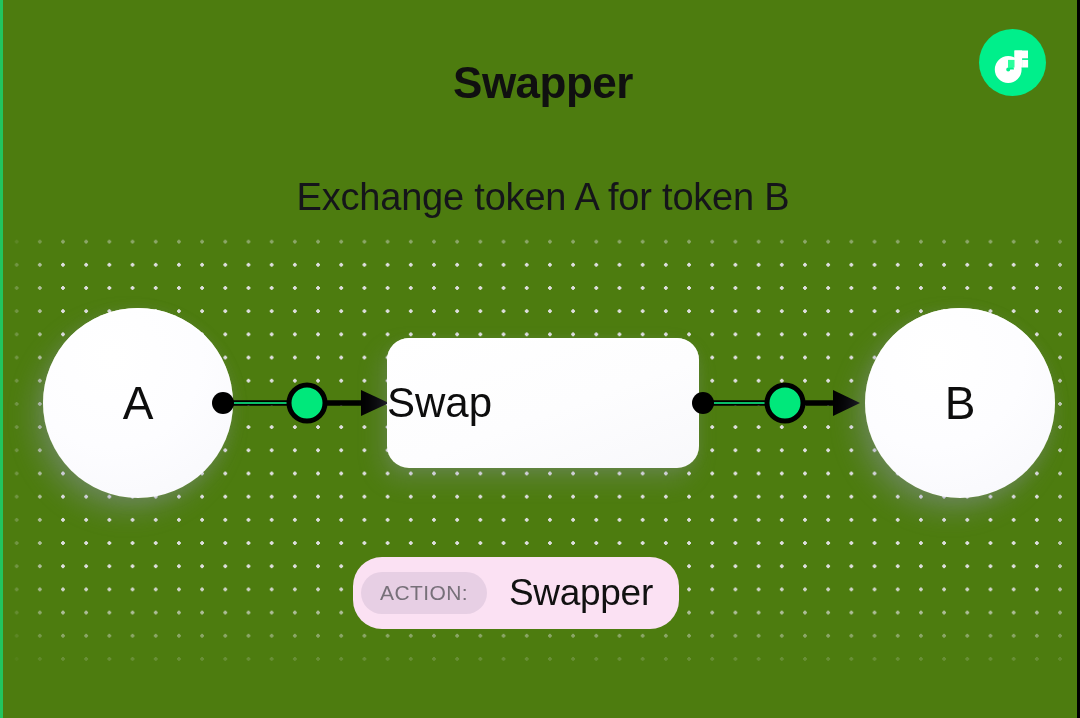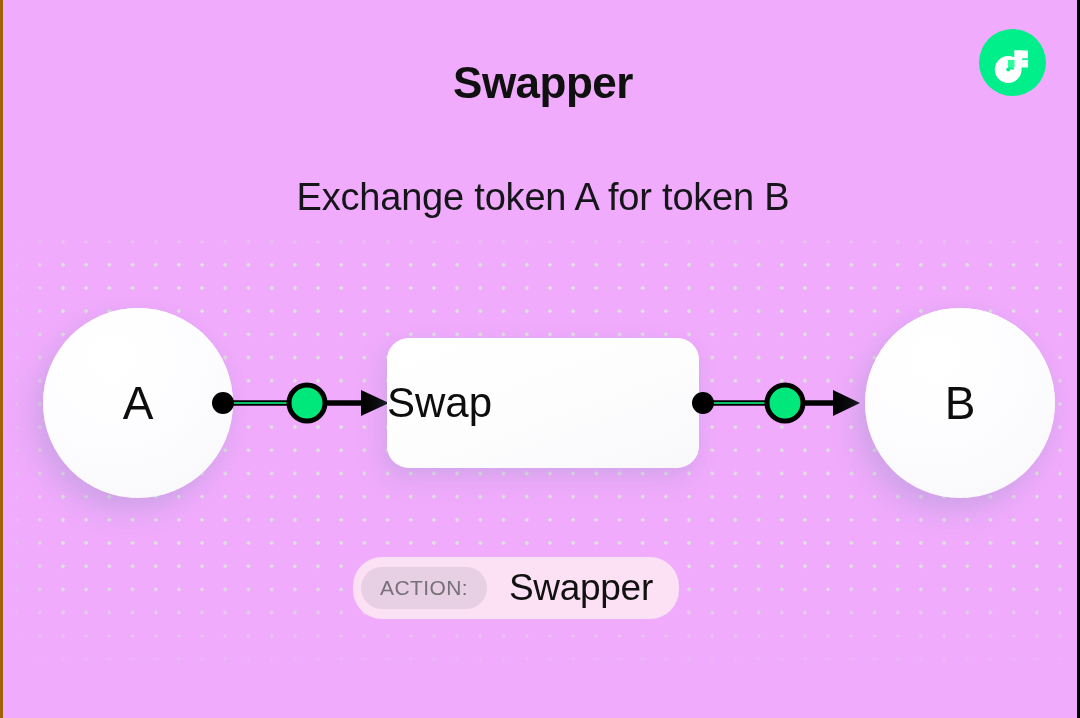--- a/index.html
+++ b/index.html
@@ -4,25 +4,25 @@
 <style>
   html, body {
     margin: 0;
     padding: 0;
     background: #000;
   }
   #canvas {
     position: relative;
     width: 1080px;
     height: 718px;
-    background: #f0abfc;
+    background: #4d7c0f;
     overflow: hidden;
     font-family: "Liberation Sans", sans-serif;
     box-sizing: border-box;
-    border-left: 3px solid #a16207;
+    border-left: 3px solid #22c55e;
     border-right: 3px solid #000;
   }
 
   
   #dot-field {
     position: absolute;
     left: 0;
     top: 228px;
     width: 1080px;
     height: 450px;
@@ -129,21 +129,21 @@
   }
   #connector-a-swap { left: 206px; width: 182px; }
   #connector-swap-b { left: 688px; width: 170px; }
   .connector svg { display: block; }
 
   
   #action-badge {
     position: absolute;
     left: 350px;
     top: 557px;
-    height: 62px;
+    height: 72px;
     background: #fbe1f3;
     border-radius: 29px;
     display: flex;
     align-items: center;
     padding: 0 26px 0 8px;
     box-sizing: border-box;
   }
   #action-badge-key {
     background: #e7cfe4;
     border-radius: 22px;

